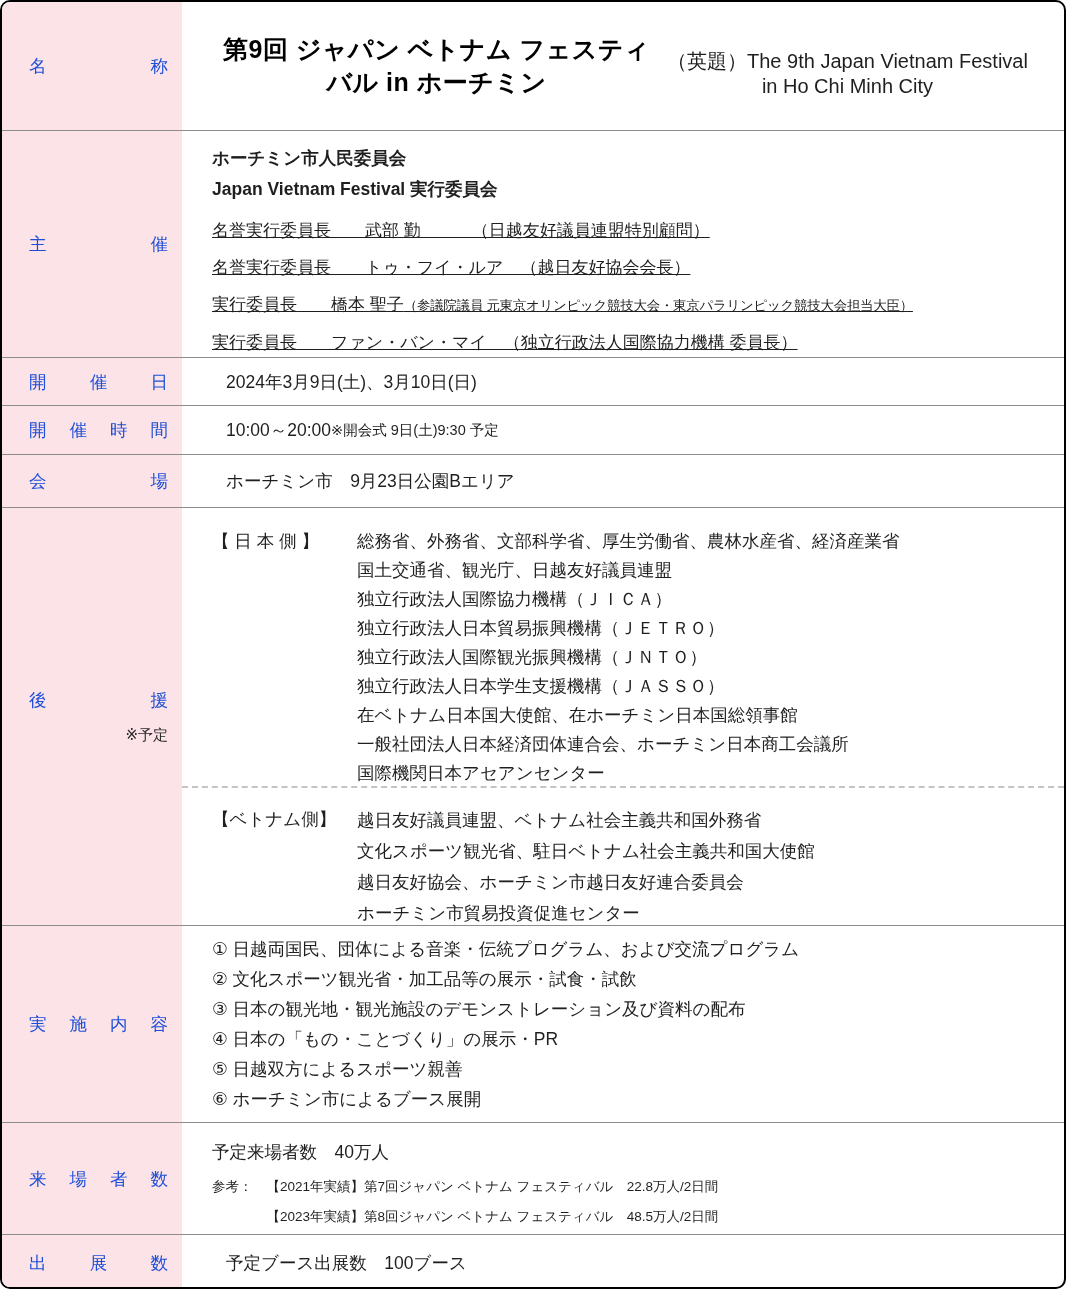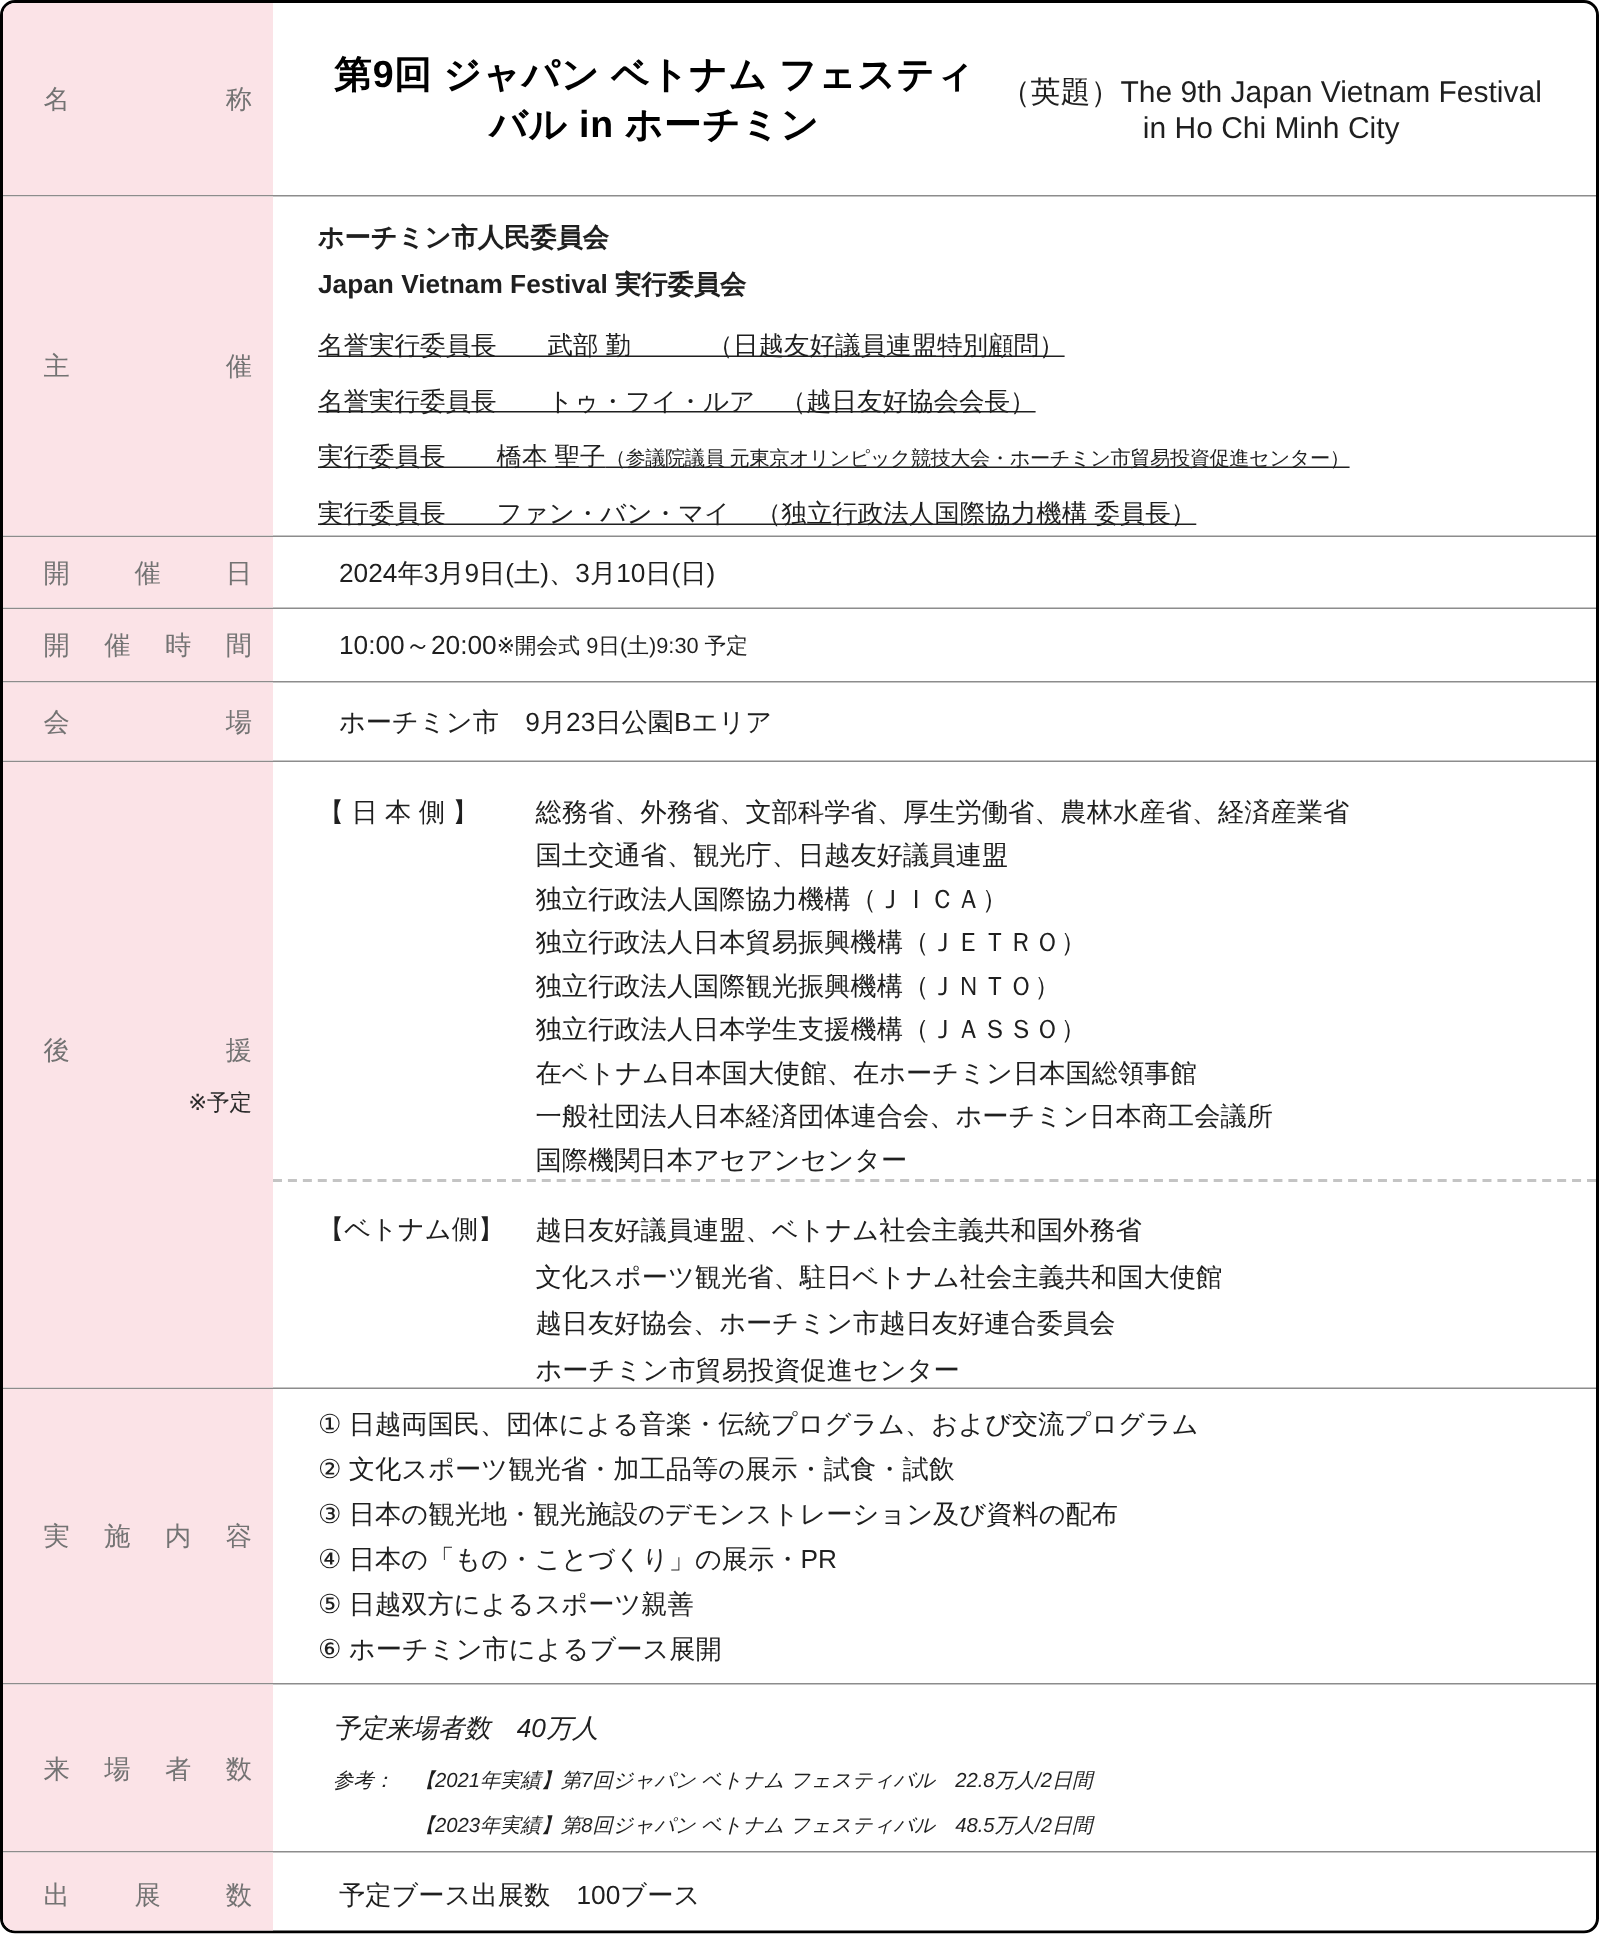--- a/index.html
+++ b/index.html
@@ -18,21 +18,21 @@
   .row + .row { border-top:1px solid #8c8c8c; }
 
   .cell-label {
     flex:0 0 180px; width:180px;
     background:#fbe3e7;
     display:flex; flex-direction:column; justify-content:center;
     padding:0 14px 0 27px;
   }
   .jlabel {
     display:block; width:100%;
-    font-size:17.5px; color:#737373;
+    font-size:17.5px; color:#1d4ed8;
     text-align:justify; text-align-last:justify;
   }
   .label-sub { font-size:15px; color:#2a2a2a; text-align:right; margin-top:14px; }
 
   .cell-content { flex:1 1 auto; min-width:0; }
 
   
   .row-name      { height:128px; }
   .row-organizer { height:227px; }
   .row-date      { height:48px; }
@@ -71,21 +71,21 @@
   .support-vietnam { padding:17px 16px 0 30px; display:flex; }
   .support-heading { flex:0 0 145px; font-size:17.5px; line-height:29px; white-space:nowrap; }
   .support-lines-jp .support-line { font-size:17.5px; line-height:29px; white-space:nowrap; }
   .support-lines-vn .support-line { font-size:17.5px; line-height:31px; white-space:nowrap; }
 
   
   .contents-content { display:flex; flex-direction:column; justify-content:center; padding:0 16px 0 30px; }
   .content-item { font-size:17.5px; line-height:30px; white-space:nowrap; }
 
   
-  .visitors-content { padding:14px 16px 0 40px;font-style:italic; }
+  .visitors-content { padding:14px 16px 0 30px; }
   .visitors-main { font-size:17.5px; line-height:30px; margin-bottom:5px; }
   .visitor-refs { display:flex; align-items:flex-start; }
   .ref-prefix { font-size:13.5px; line-height:30px; margin-right:14px; }
   .ref-line { font-size:13.5px; line-height:30px; white-space:nowrap; }
 </style>
 </head>
 <body>
 
 <div class="doc">
 
@@ -102,21 +102,21 @@
   <div class="row row-organizer">
     <div class="cell-label">
       <span class="jlabel">主 催</span>
     </div>
     <div class="cell-content organizer-content">
       <div class="org-line">ホーチミン市人民委員会</div>
       <div class="org-line">Japan Vietnam Festival 実行委員会</div>
       <div class="member-block">
         <div class="member-line">名誉実行委員長　　武部 勤　　　（日越友好議員連盟特別顧問）</div>
         <div class="member-line">名誉実行委員長　　トゥ・フイ・ルア　（越日友好協会会長）</div>
-        <div class="member-line"><span>実行委員長　　橋本 聖子</span><span class="member-note-small">（参議院議員 元東京オリンピック競技大会・ホーチミン市貿易投資促進センター）</span></div>
+        <div class="member-line"><span>実行委員長　　橋本 聖子</span><span class="member-note-small">（参議院議員 元東京オリンピック競技大会・東京パラリンピック競技大会担当大臣）</span></div>
         <div class="member-line">実行委員長　　ファン・バン・マイ　（独立行政法人国際協力機構 委員長）</div>
       </div>
     </div>
   </div>
 
   <div class="row row-date">
     <div class="cell-label">
       <span class="jlabel">開 催 日</span>
     </div>
     <div class="cell-content value-content">

